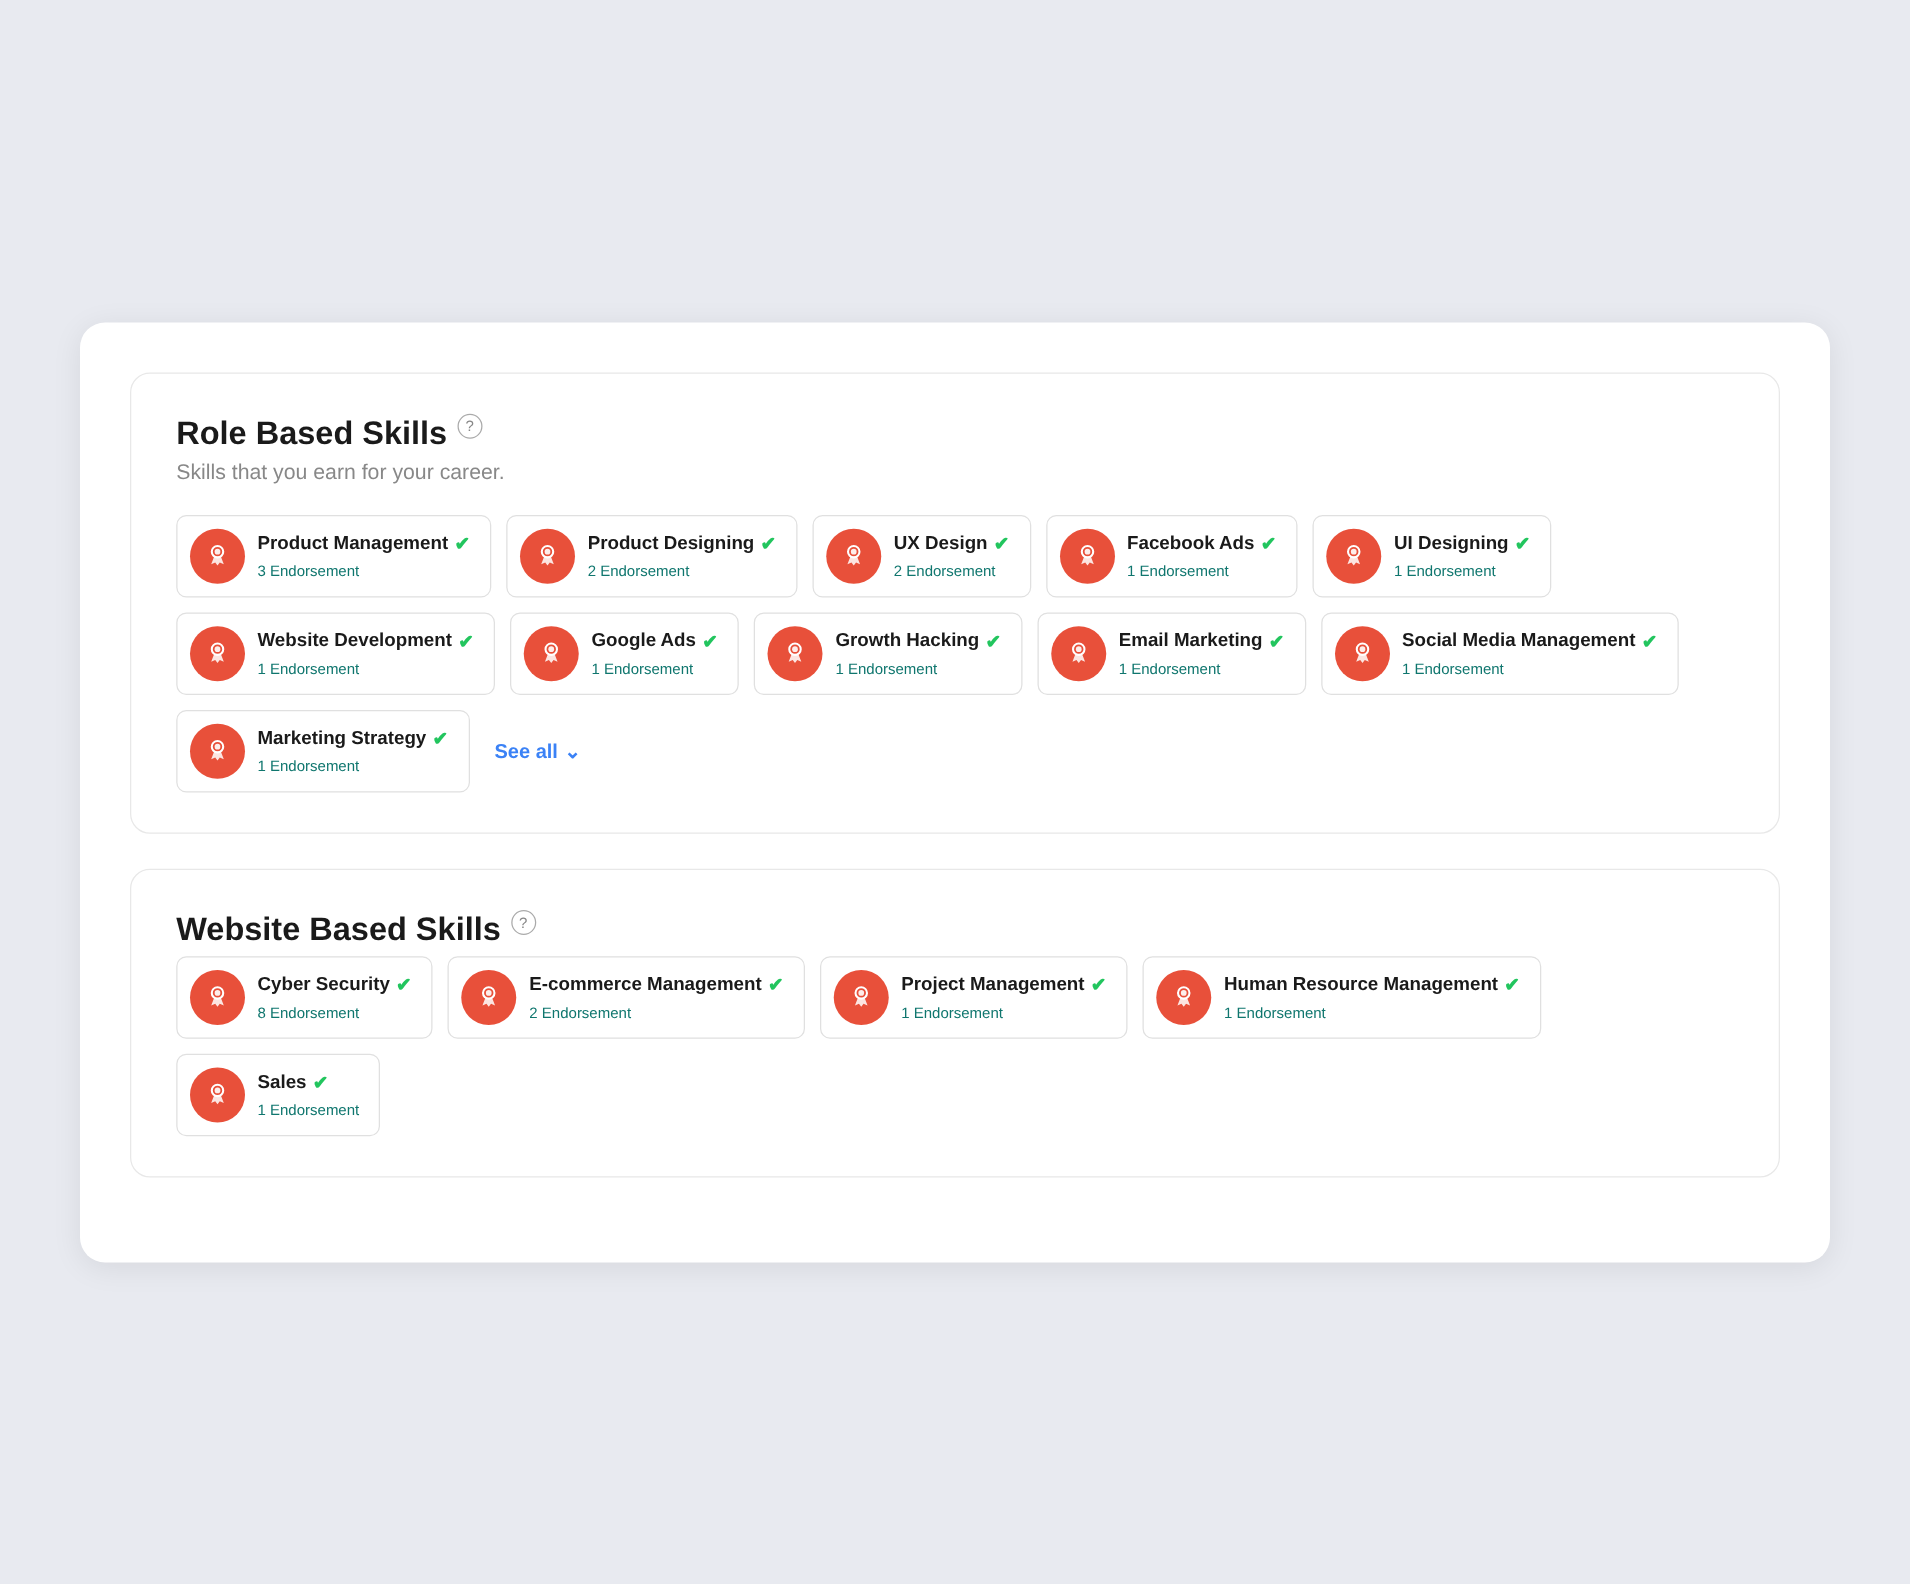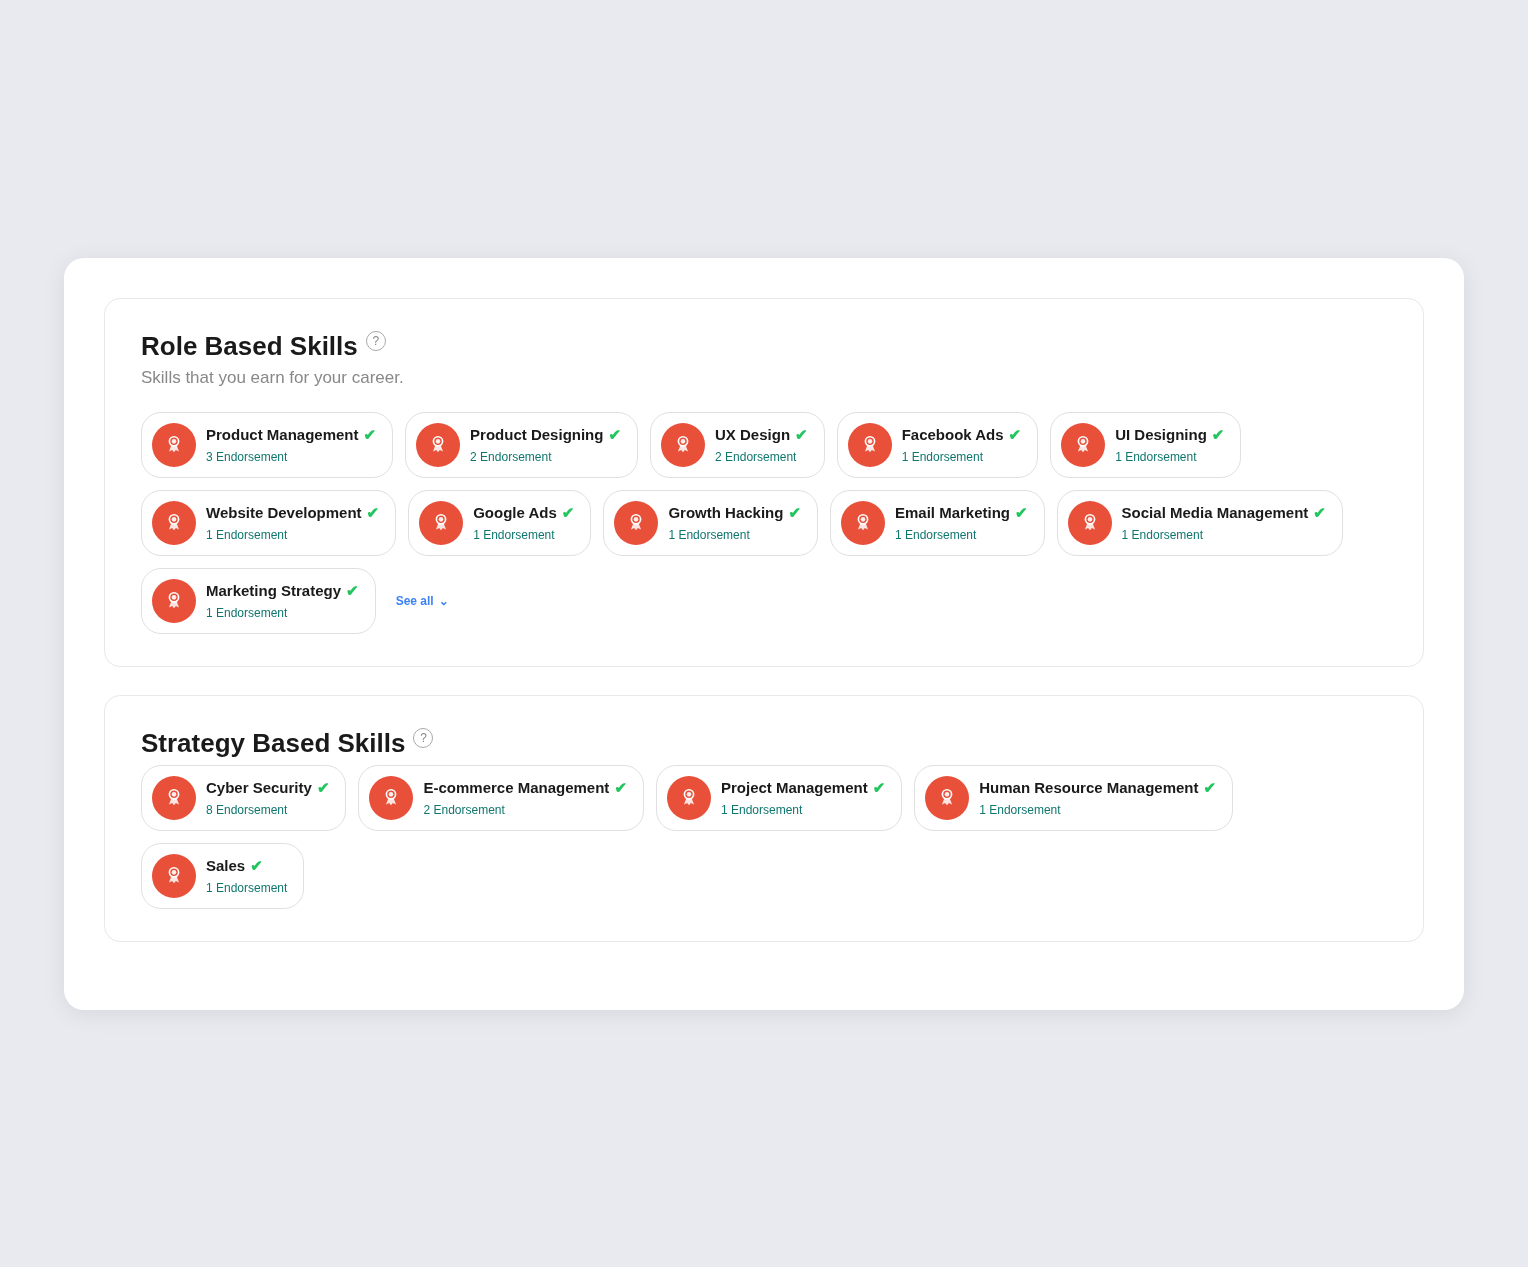--- a/index.html
+++ b/index.html
@@ -57,21 +57,21 @@
       display: flex;
       flex-wrap: wrap;
       gap: 12px;
       align-items: center;
     }
     .skill-badge {
       display: flex;
       align-items: center;
       gap: 10px;
       border: 1.5px solid #e0e0e0;
-      border-radius: 20px;
+      border-radius: 8px;
       padding: 10px 16px 10px 10px;
       background: #fff;
       cursor: pointer;
       transition: box-shadow 0.15s;
     }
     .skill-icon {
       width: 44px;
       height: 44px;
       background: #e8503a;
       border-radius: 50%;
@@ -105,21 +105,21 @@
     .skill-endorsement {
       font-size: 12px;
       color: #0f766e;
       margin-top: 6px;
     }
     .see-all-btn {
       display: flex;
       align-items: flex-end;
       gap: 5px;
       color: #3b82f6;
-      font-size: 12px;
+      font-size: 16px;
       font-weight: 600;
       cursor: pointer;
       white-space: nowrap;
       border: none;
       background: none;
       padding: 0 8px;
     }
   </style>
 </head>
 <body>
@@ -302,21 +302,21 @@
   </div>
         <button class="see-all-btn">
           <span>See all</span> 
           <span>⌄</span>
         </button>
       </div>
   </div>
 
   <div class="section-card">
     <div class="section-title">
-      <span>Strategy Based Skills</span>
+      <span>Website Based Skills</span>
       <span class="question-icon">?</span>
     </div>
 
     <div class="skills-grid" id="interest-skills-grid">
 
     <div class="skill-badge">
     <div class="skill-icon">
       <svg viewBox="0 0 24 24" xmlns="http://www.w3.org/2000/svg">
     <circle cx="12" cy="8" r="5" fill="none" stroke="white" stroke-width="1.8"></circle>
     <path d="M9 12.5l-2.5 6.5 3.5-1.5 2 2.5 2-2.5 3.5 1.5-2.5-6.5" fill="white" opacity="0.85"></path>

